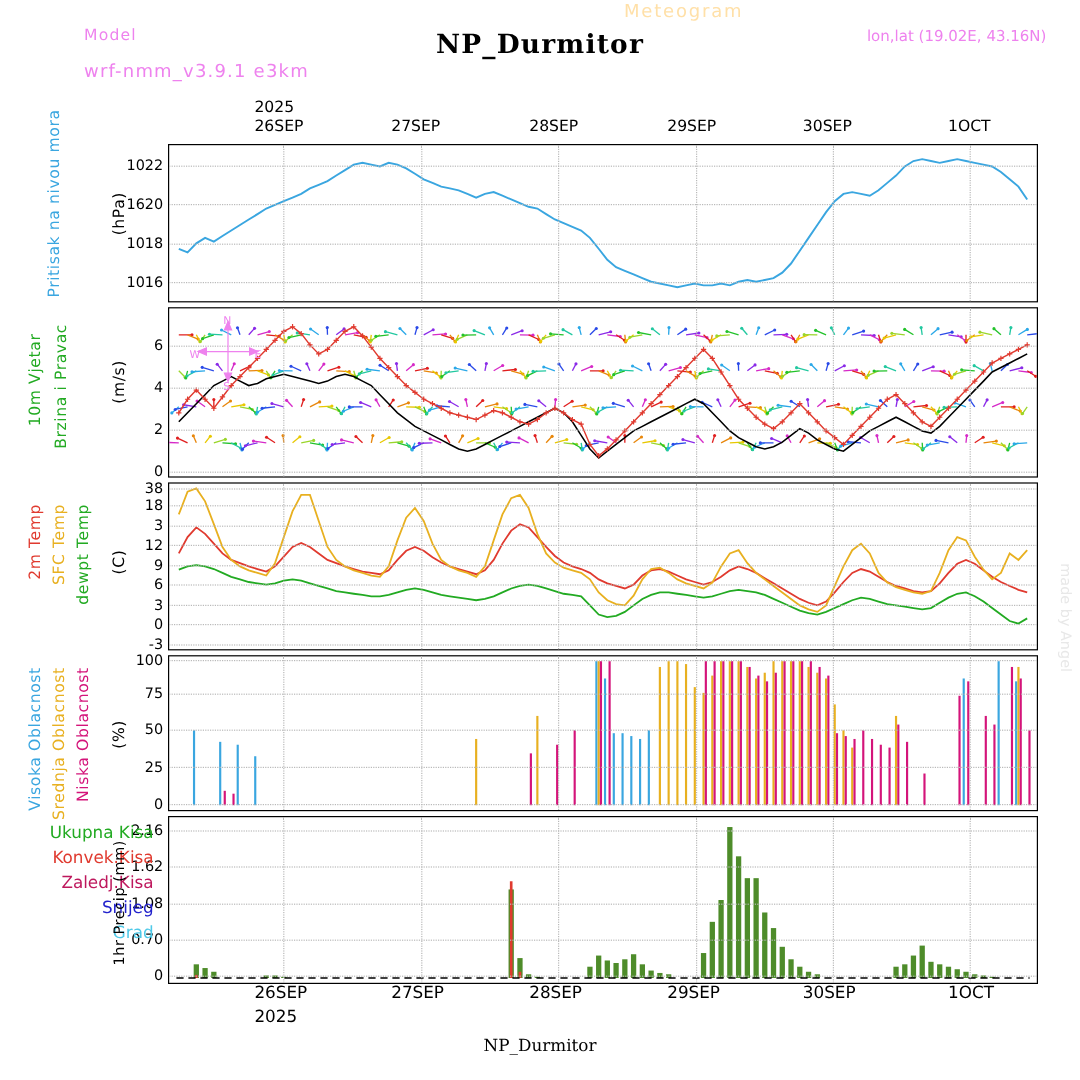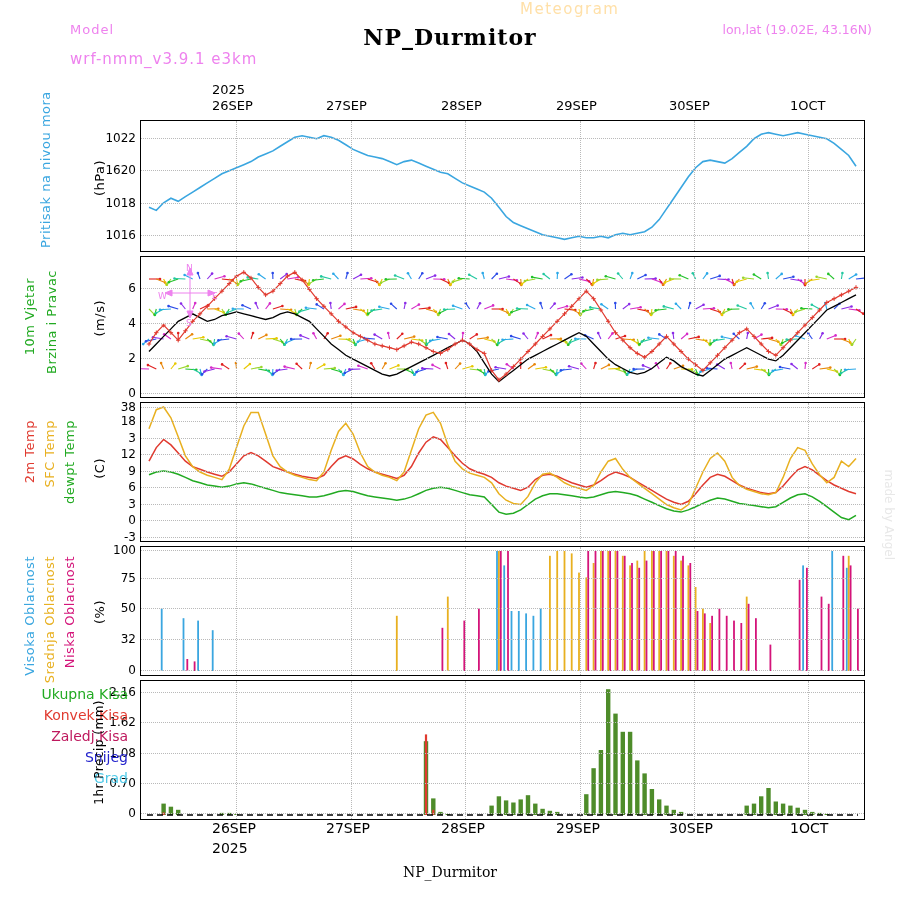--- a/index.html
+++ b/index.html
@@ -1031,21 +1031,21 @@
   <div class="grid-v" style="left:44.8%"></div>
     <div class="grid-v" style="left:60.7%"></div>
   <div class="grid-v" style="left:76.5%"></div>
     <div class="grid-v" style="left:92.3%"></div>
   <div class="grid-h" style="top:96%"></div>
     <div class="grid-h" style="top:72%"></div>
   <div class="grid-h" style="top:48%"></div>
     <div class="grid-h" style="top:24%"></div>
   <div class="grid-h" style="top:2%"></div>
   <div class="ylab" style="top:96%">0</div>
-  <div class="ylab" style="top:72%">32</div>
+  <div class="ylab" style="top:72%">25</div>
   <div class="ylab" style="top:48%">50</div>
   <div class="ylab" style="top:24%">75</div>
   <div class="ylab" style="top:2%">100</div>
   <svg id="svg-cloud" width="723" height="128" viewBox="0 0 723 128" preserveAspectRatio="none">
       <rect x="19.8" y="61.6" width="1.8" height="62.4" fill="#3aa6e0"></rect>
       <rect x="41.6" y="71.2" width="1.8" height="52.8" fill="#3aa6e0"></rect>
       <rect x="56.2" y="73.6" width="1.8" height="50.4" fill="#3aa6e0"></rect>
       <rect x="70.8" y="83.2" width="1.8" height="40.8" fill="#3aa6e0"></rect>
       <rect x="355.1" y="4.0" width="1.8" height="120.0" fill="#3aa6e0"></rect>
       <rect x="362.3" y="18.4" width="1.8" height="105.6" fill="#3aa6e0"></rect>

